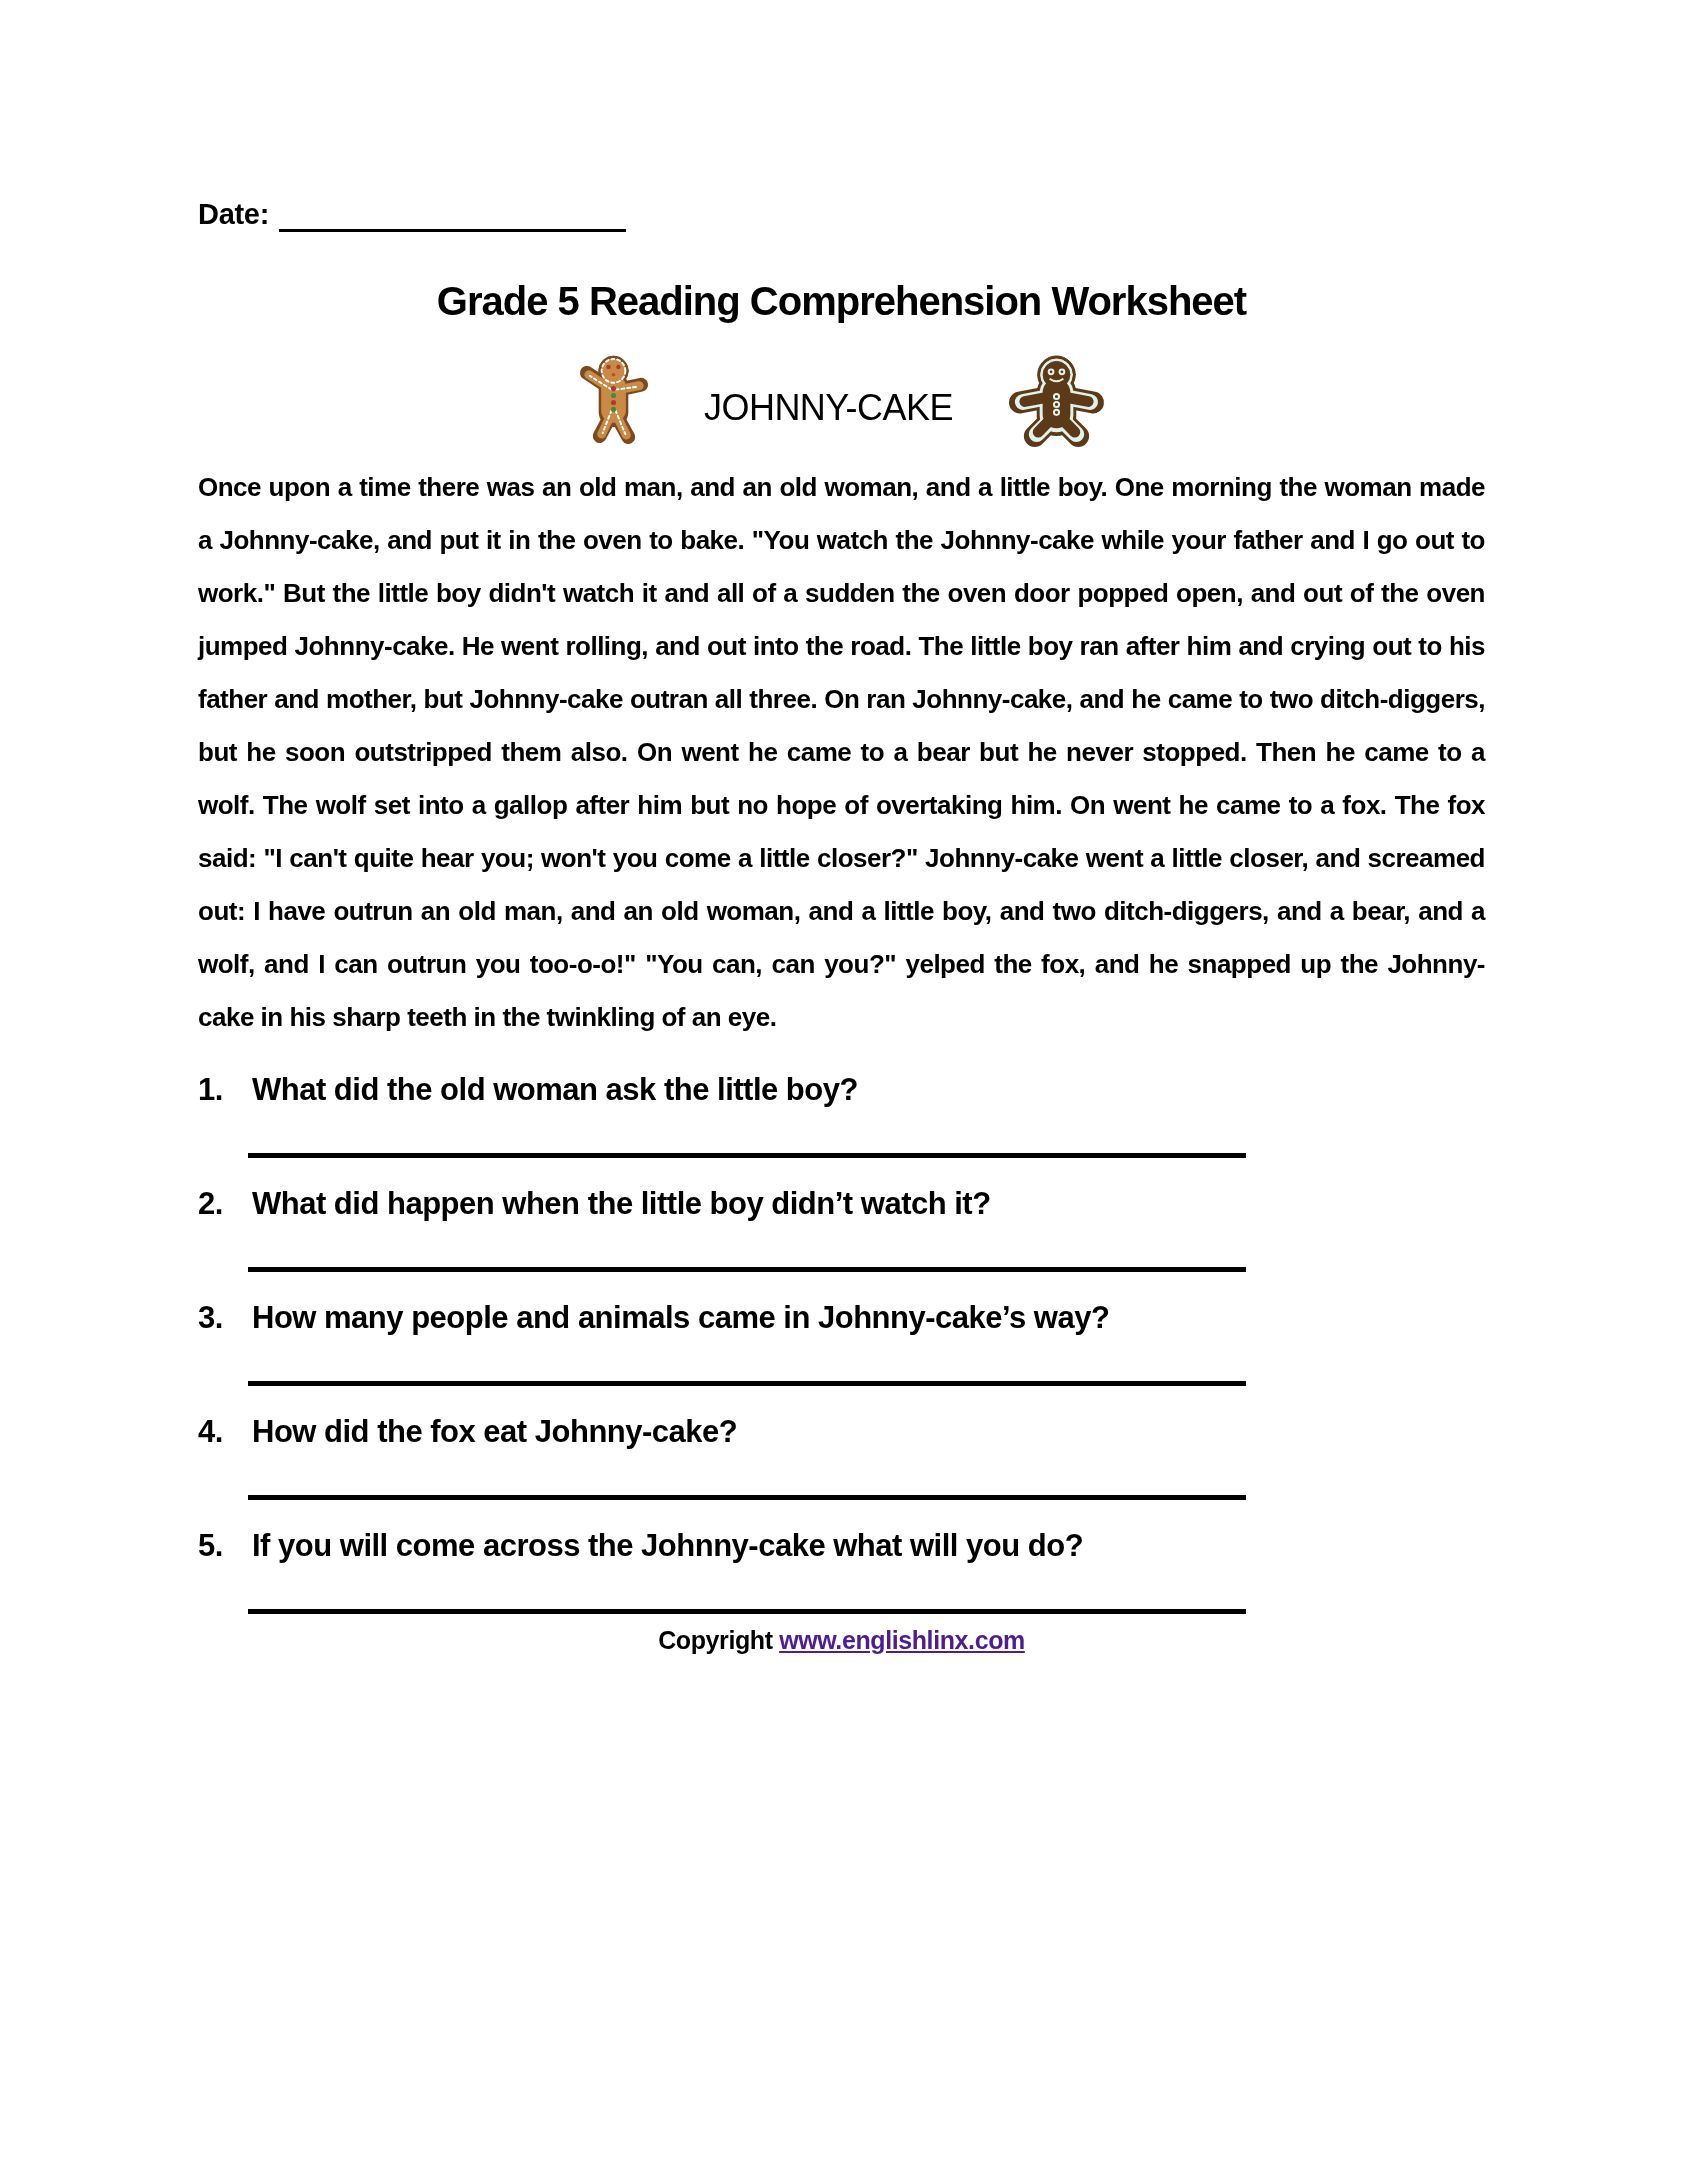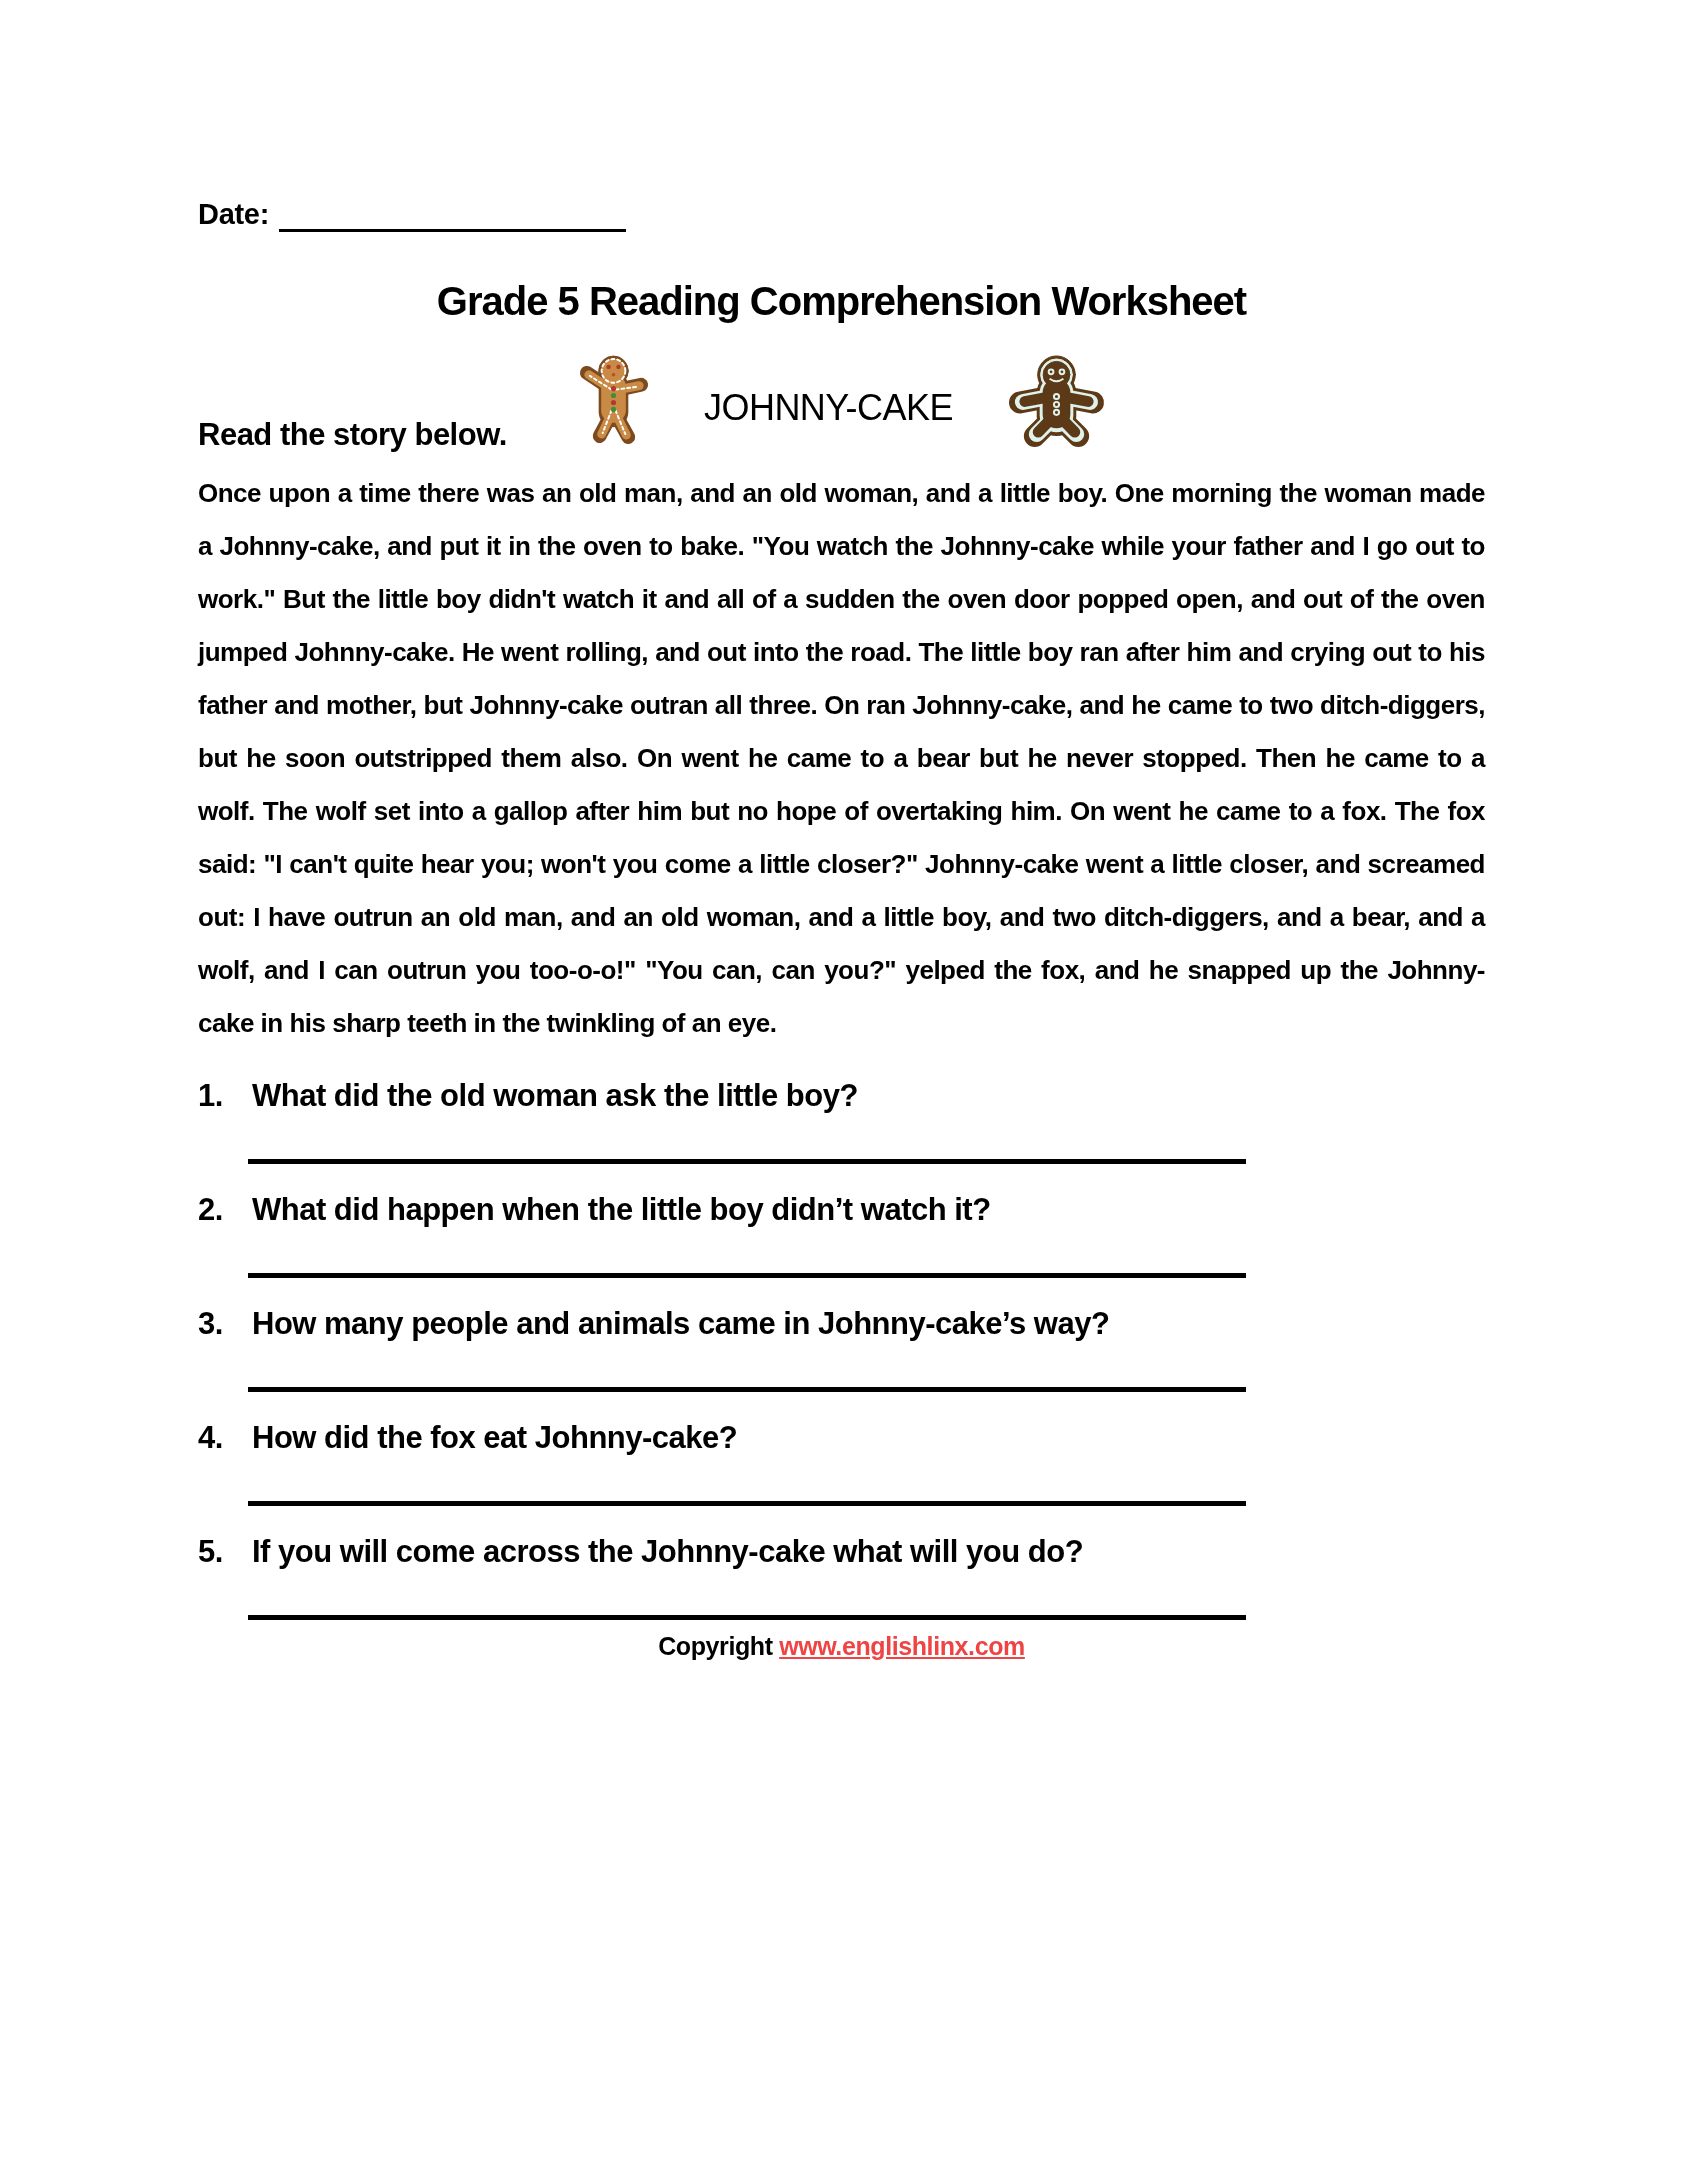--- a/index.html
+++ b/index.html
@@ -104,21 +104,21 @@
 
   
   .footer {
     margin-top: 12px;
     text-align: center;
     font-size: 25px;
     font-weight: 700;
     letter-spacing: -0.4px;
   }
   .footer a, .footer .link {
-    color: #ef4444;
+    color: #4c1d95;
     text-decoration: underline;
     cursor: pointer;
   }
 </style>
 </head>
 <body>
 
 <div class="page">
 
   <div class="name-date-row">
@@ -197,21 +197,20 @@
         <circle cx="47.5" cy="19" r="2.4"></circle>
         <circle cx="58.5" cy="19" r="2.4"></circle>
         <path d="M46,26 Q53,31 60,26"></path>
         <circle cx="53" cy="44" r="2.6"></circle>
         <circle cx="53" cy="52" r="2.6"></circle>
         <circle cx="53" cy="60" r="2.6"></circle>
       </g>
     </svg>
   </div>
 
-  <div class="read-instruction">Read the story below.</div>
 
   <div class="story">Once upon a time there was an old man, and an old woman, and a little boy. One morning the woman made a Johnny-cake, and put it in the oven to bake. "You watch the Johnny-cake while your father and I go out to work." But the little boy didn't watch it and all of a sudden the oven door popped open, and out of the oven jumped Johnny-cake. He went rolling, and out into the road. The little boy ran after him and crying out to his father and mother, but Johnny-cake outran all three. On ran Johnny-cake, and he came to two ditch-diggers, but he soon outstripped them also. On went he came to a bear but he never stopped. Then he came to a wolf. The wolf set into a gallop after him but no hope of overtaking him. On went he came to a fox. The fox said: "I can't quite hear you; won't you come a little closer?" Johnny-cake went a little closer, and screamed out: I have outrun an old man, and an old woman, and a little boy, and two ditch-diggers, and a bear, and a wolf, and I can outrun you too-o-o!" "You can, can you?" yelped the fox, and he snapped up the Johnny-cake in his sharp teeth in the twinkling of an eye.</div>
 
 
   <div class="question">
     <span class="q-num">1.</span>
     <span class="q-text">What did the old woman ask the little boy?</span>
   </div>
   <div class="answer-line"></div>
 

